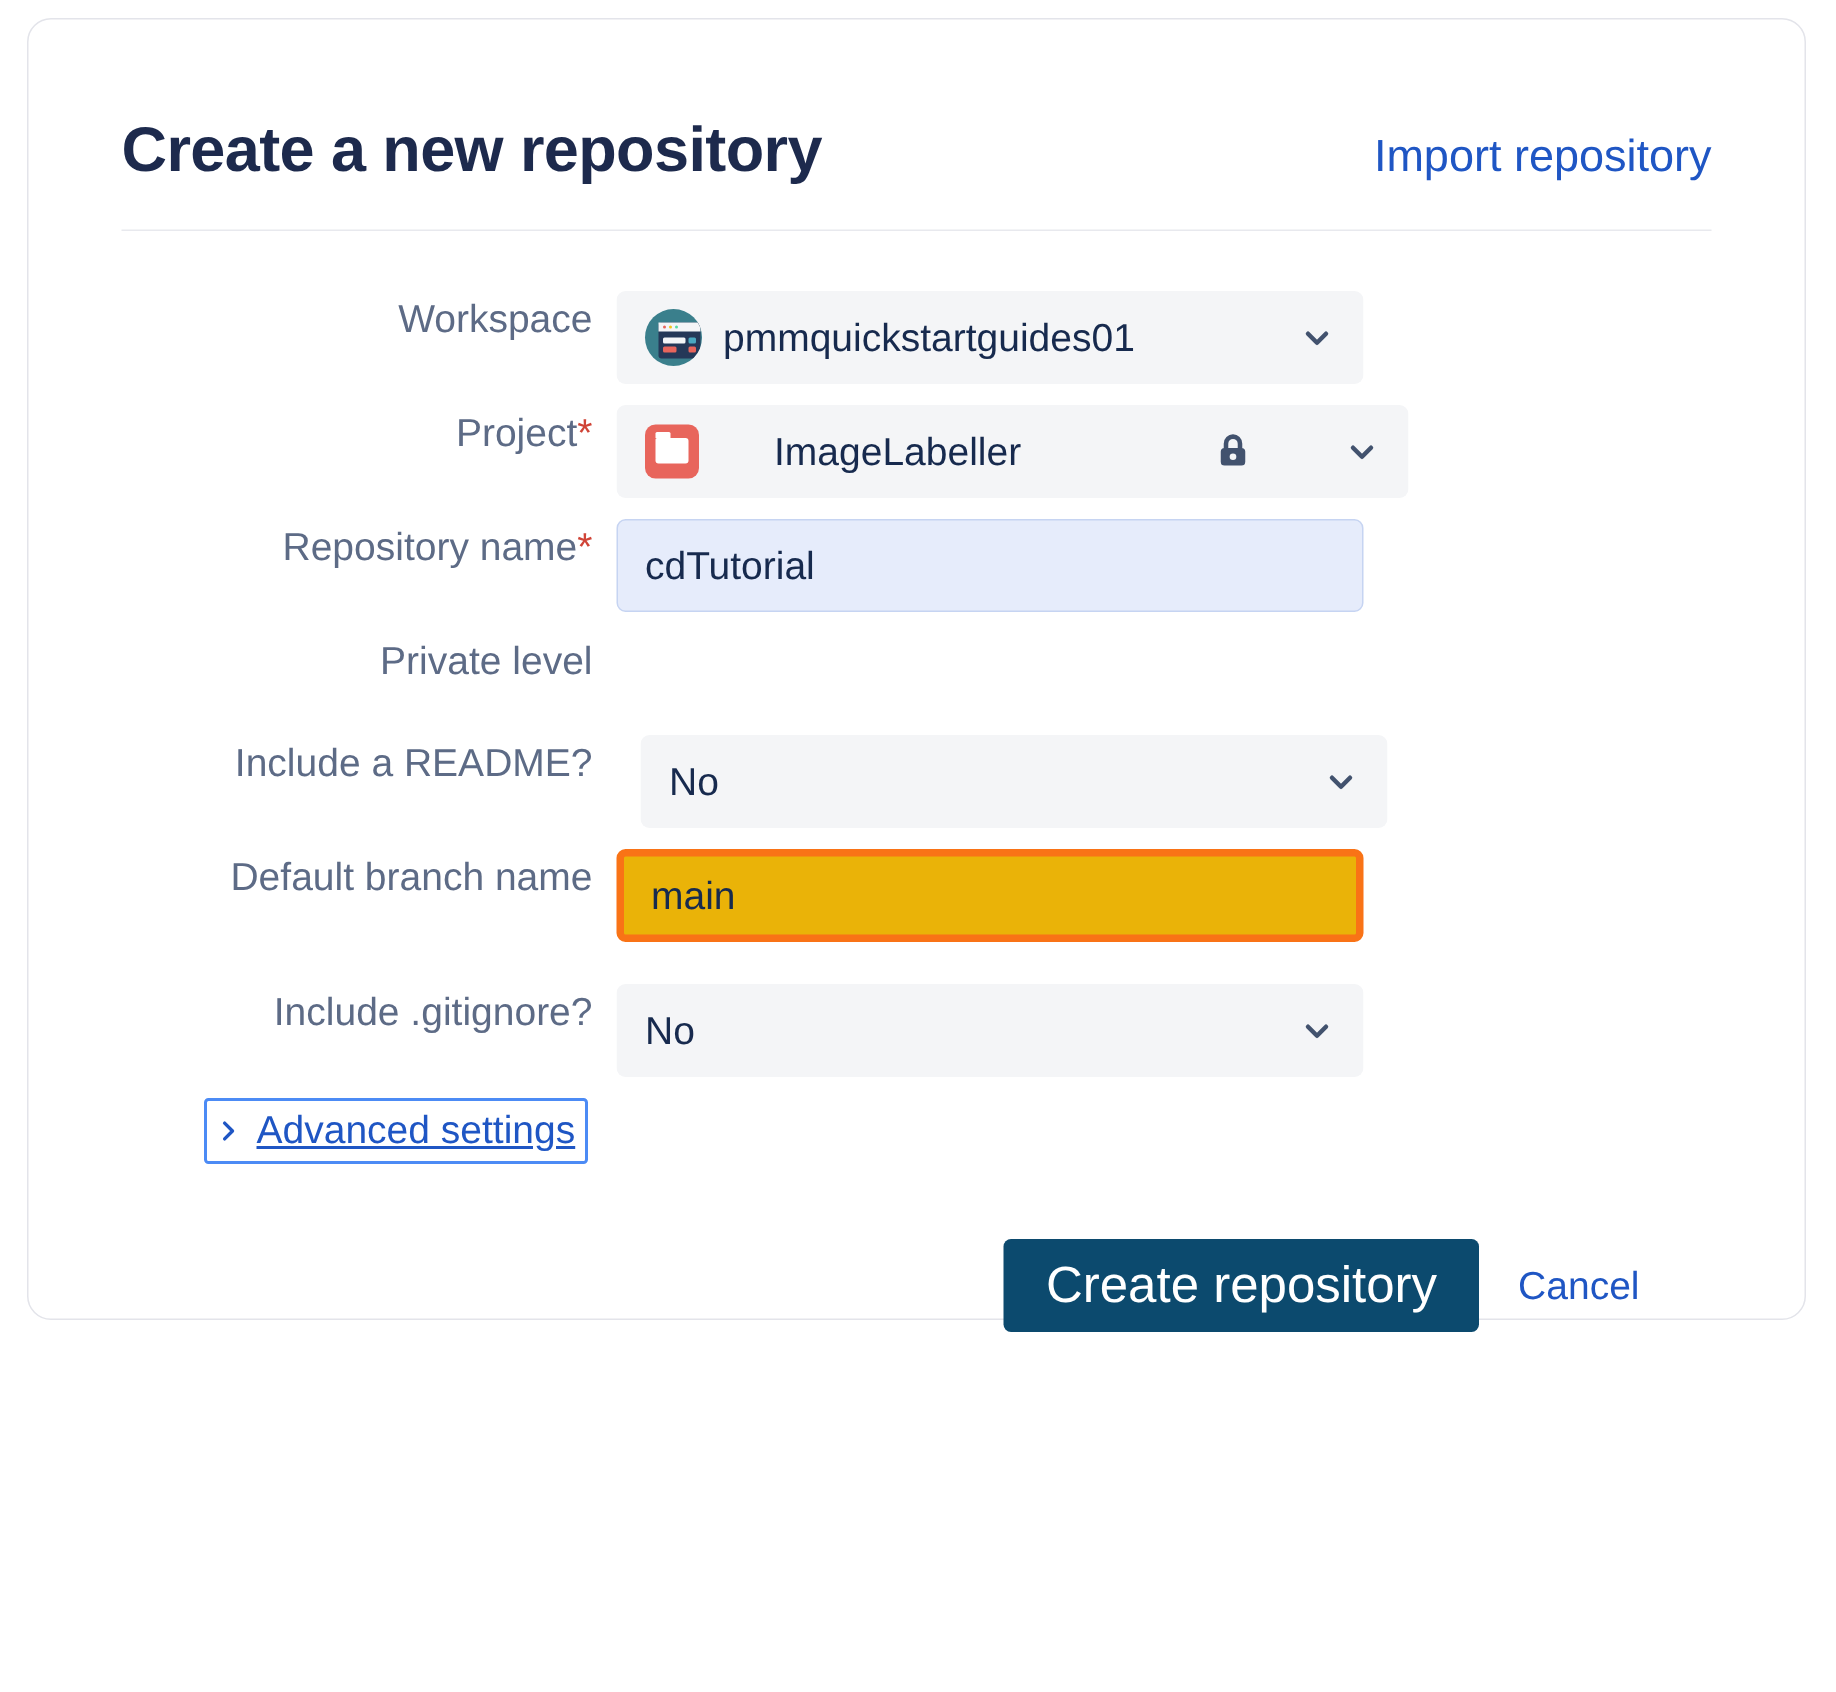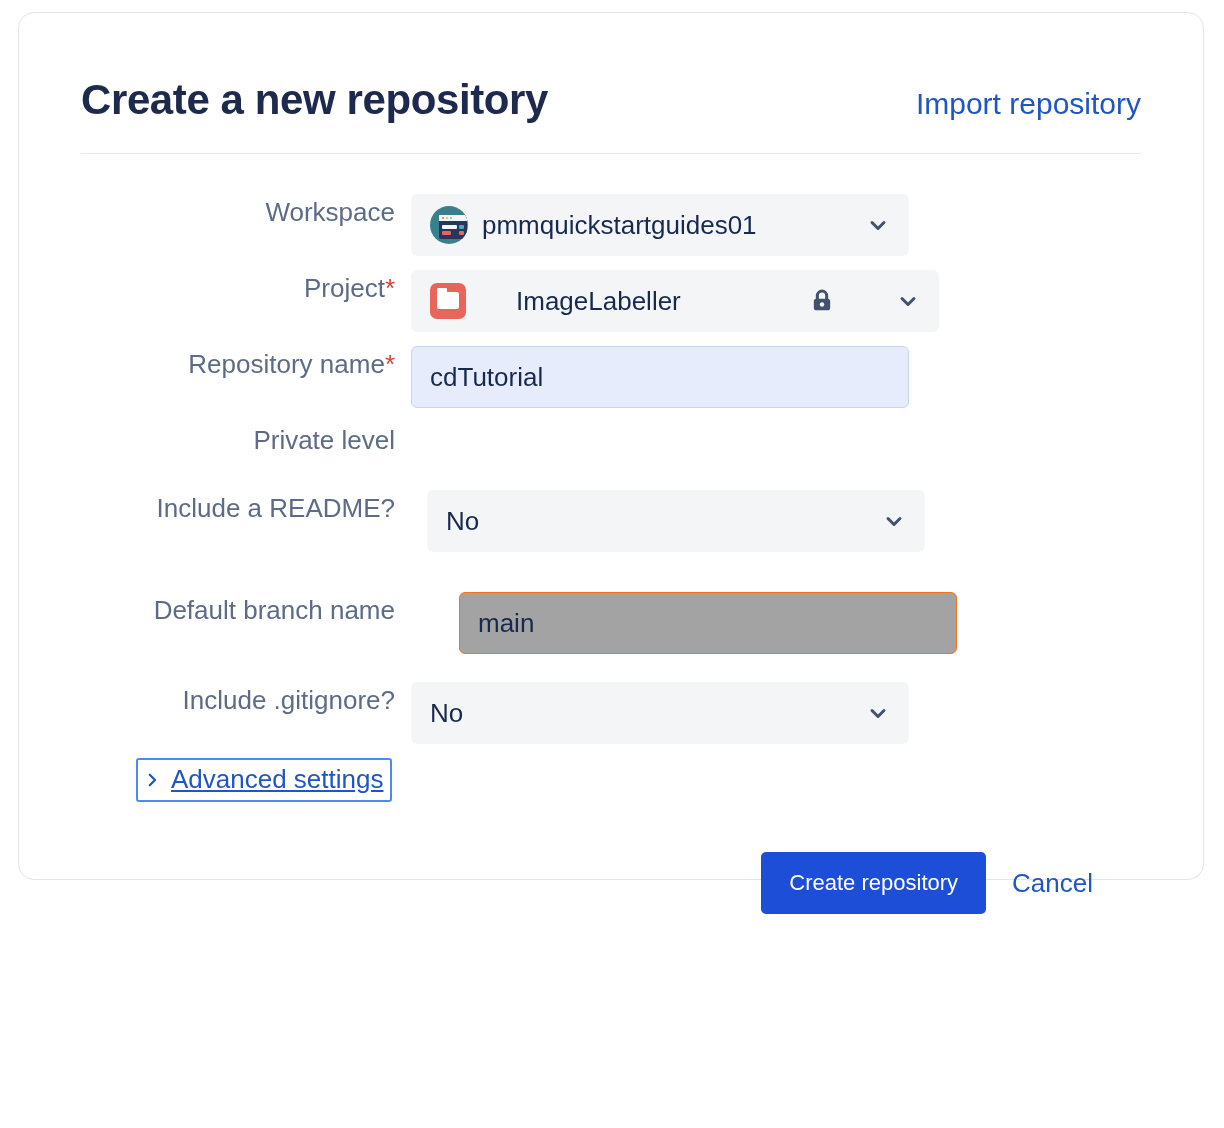--- a/index.html
+++ b/index.html
@@ -96,22 +96,22 @@
     padding: 0 18px;
     font-size: 26px;
     color: #172a4e;
   }
   .control.soft {
     background: #f4f5f7;
     border: 1px solid transparent;
     cursor: pointer;
   }
   .control.text-input {
-    background: #a3a3a3;
-    border: 1px solid #f97316;
+    background: #eab308;
+    border: 5px solid #f97316;
     cursor: text;
   }
   .control.focused-input {
     background: #e6ecfb;
     border: 1px solid #c6d4f2;
     cursor: text;
   }
   .control .value {
     flex: 1 1 auto;
     overflow: hidden;
@@ -281,23 +281,23 @@
   
   .actions {
     display: flex;
     align-items: center;
     justify-content: flex-end;
     gap: 26px;
     margin-top: 50px;
     padding-right: 48px;
   }
   .btn-primary {
-    background: #1d4ed8;
+    background: #0c4a6e;
     color: #ffffff;
-    font-size: 22px;
+    font-size: 34px;
     border: none;
     border-radius: 5px;
     padding: 0 28px;
     height: 62px;
     cursor: pointer;
     font-family: inherit;
   }
   .btn-link {
     background: transparent;
     border: none;
@@ -392,21 +392,21 @@
             <span class="value">No</span>
             <span class="chev">
               <svg width="24" height="24" viewBox="0 0 24 24" fill="none">
                   <path d="M6 9.5l6 6 6-6" stroke="currentColor" stroke-width="3" stroke-linecap="round" stroke-linejoin="round"></path>
                 </svg>
             </span>
           </div>
         </div>
       </div>
 
-      <div class="row" style="margin-top:40px;gap:48px;">
+      <div class="row" style="margin-top:14px;">
         <div class="label-col">Default branch name</div>
         <div class="field-col">
           <div class="control text-input">
             <span class="value">main</span>
           </div>
         </div>
       </div>
 
       <div class="row" style="margin-top:28px;">
         <div class="label-col">Include .gitignore?</div>

